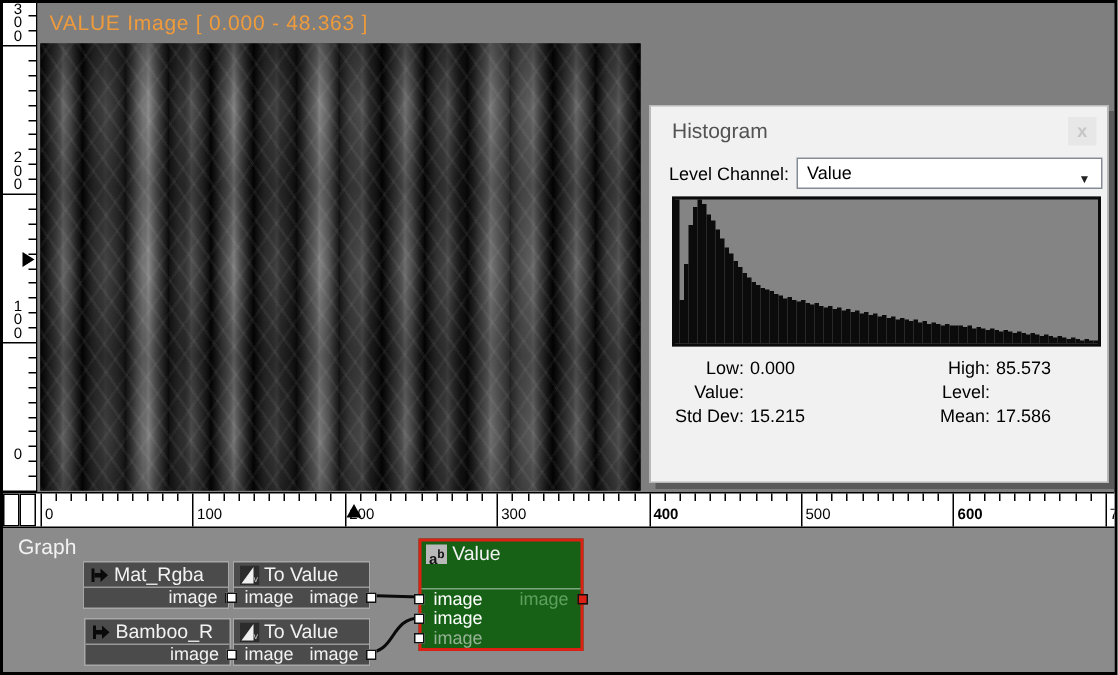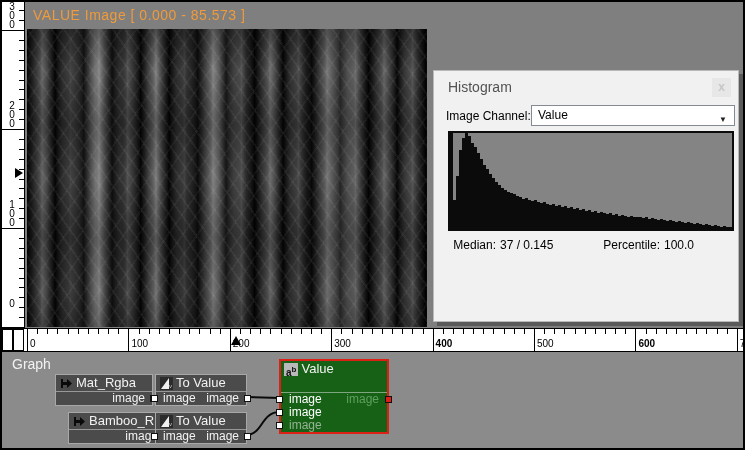--- a/index.html
+++ b/index.html
@@ -95,21 +95,21 @@
       display:flex;justify-content:space-between;}
   .prow .dim-in{color:#95b295;}
   .prow .dim-out{color:#5ea05e;}
   .conn.red{background:#dd2016;}
 </style>
 </head>
 <body>
 
 <div id="app">
 
-  <div id="viewer-title">VALUE Image [ 0.000 - 85.573 ]</div>
+  <div id="viewer-title">VALUE Image [ 0.000 - 48.363 ]</div>
 
   <div id="bamboo"></div>
 
   <div id="vruler">
     <div class="vmarker"></div>
   <div class="vtick major" style="top: 325px;"></div>
       <div class="vlabel" style="top: 297px;">0</div>
       <div class="vtick" style="top: 315.1px;"></div>
       <div class="vtick" style="top: 305.2px;"></div>
       <div class="vtick" style="top: 295.3px;"></div>
@@ -234,21 +234,21 @@
       <div class="htick" style="left: 704.4px;"></div>
       <div class="htick" style="left: 714.5px;"></div>
       <div class="htick" style="left: 724.7px;"></div>
       <div class="htick major" style="left: 734.8px;"></div>
       <div class="hlabel" style="left: 737.8px;">700</div>
     </div>
 
   <div id="hist-panel">
     <div id="hist-title">Histogram</div>
     <div id="hist-close">x</div>
-    <span id="channel-label">Image Channel:</span>
+    <span id="channel-label">Level Channel:</span>
     <div id="channel-dd">
       <span>Value</span>
       <span id="dd-arrow">▼</span>
     </div>
     <div id="chart">
       <div id="bars">
           <div class="bar" style="height: 100%;"></div>
           <div class="bar" style="height: 30%;"></div>
           <div class="bar" style="height: 55%;"></div>
           <div class="bar" style="height: 82%;"></div>
@@ -338,21 +338,23 @@
           <div class="bar" style="height: 3%;"></div>
           <div class="bar" style="height: 4%;"></div>
           <div class="bar" style="height: 3%;"></div>
           <div class="bar" style="height: 2%;"></div>
           <div class="bar" style="height: 3%;"></div>
           <div class="bar" style="height: 2%;"></div>
           <div class="bar" style="height: 2%;"></div>
         </div>
     </div>
     <div id="stats">
-        <div class="stat-row"><span class="sl">Median:</span><span class="sv">37 / 0.145</span><span class="rl">Percentile:</span><span class="rv">100.0</span></div>
+        <div class="stat-row"><span class="sl">Low:</span><span class="sv">0.000</span><span class="rl">High:</span><span class="rv">85.573</span></div>
+        <div class="stat-row"><span class="sl">Value:</span><span class="sv"></span><span class="rl">Level:</span><span class="rv"></span></div>
+        <div class="stat-row"><span class="sl">Std Dev:</span><span class="sv">15.215</span><span class="rl">Mean:</span><span class="rv">17.586</span></div>
       </div>
   </div>
 
   <div id="graph">
     <div id="graph-label">Graph</div>
 
     <svg id="wires" width="745" height="98">
       <path d="M146 45 H154" stroke="#0a0a0a" stroke-width="2" fill="none"></path>
       <path d="M243 45 L278 46" stroke="#0a0a0a" stroke-width="2" fill="none"></path>
       <path d="M146 83 H154" stroke="#0a0a0a" stroke-width="2" fill="none"></path>
@@ -383,21 +385,21 @@
         <span>To Value</span>
       </div>
       <div class="node-ports in-out">
         <span class="conn left"></span>
         <span>image</span>
         <span>image</span>
         <span class="conn right"></span>
       </div>
     </div>
 
-    <div class="node" style="left:66px;top:60px;width:96px;">
+    <div class="node" style="left:54px;top:60px;width:96px;">
       <div class="node-title">
         <svg class="icon-box" viewBox="0 0 13 13">
           <rect x="1" y="2" width="2" height="9" fill="#0a0a0a"></rect>
           <path d="M3 5 H7 V2 L12 6.5 L7 11 V8 H3 Z" fill="#0a0a0a"></path>
         </svg>
         <span>Bamboo_R</span>
       </div>
       <div class="node-ports out-only">
         <span>image</span>
         <span class="conn right"></span>

